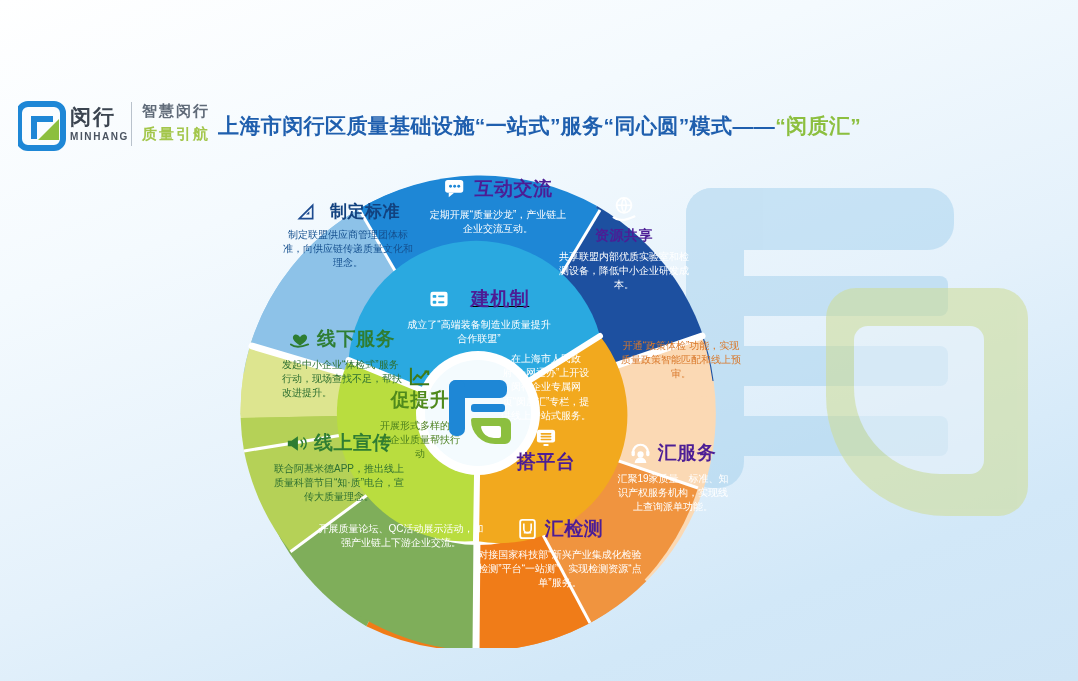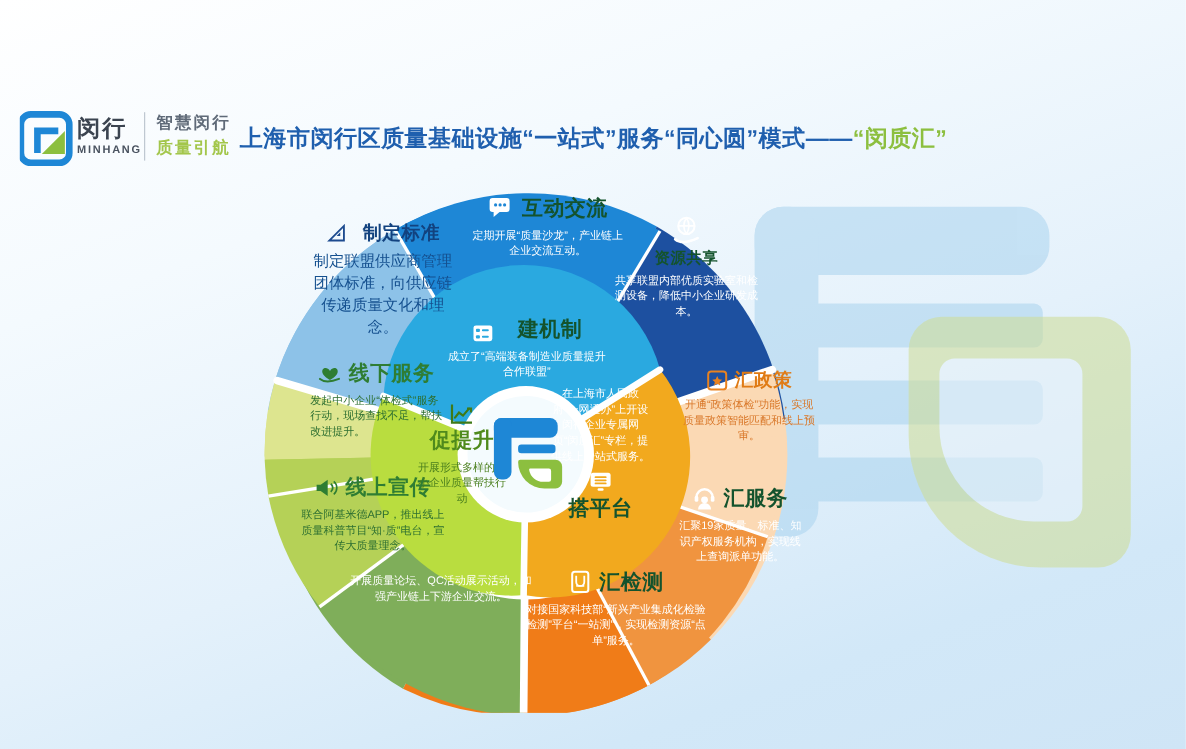--- a/index.html
+++ b/index.html
@@ -20,21 +20,21 @@
   .ttl{font-weight:bold;letter-spacing:.5px;white-space:nowrap;}
   .desc{line-height:1.42;}
   
   .logo{position:absolute;left:18px;top:100px;width:186px;height:52px;}
   .page-title{
     position:absolute;left:218px;top:112px;
     font-size:21px;font-weight:bold;color:#1f5fae;letter-spacing:.4px;
     white-space:nowrap;
   }
   .page-title .hl{color:#8cbf3f;}
-  .sector-title-w{color:#14532d;}
+  .sector-title-w{color:#4c1d95;}
   .sector-desc-w{color:#ffffff;}
   .ico{position:absolute;}
 </style>
 </head>
 <body>
 
 <div class="bg-watermark">
   <svg viewBox="0 0 360 460" width="360" height="460" aria-hidden="true">
     <g opacity="0.55">
       <rect x="6" y="8" width="268" height="62" rx="26" fill="#a9d3ee"></rect>
@@ -147,21 +147,21 @@
   <div class="lbl" style="left:40px;top:32px;width:160px;text-align:center;">
     <div style="display:flex;align-items:center;justify-content:center;gap:14px;">
       <span class="ico" style="position:static;">
         <svg width="20" height="20" viewBox="0 0 24 24">
             <path d="M4 20 L20 4 L20 20 Z" fill="none" stroke="#1d4b8f" stroke-width="2"></path>
             <path d="M12 15 L16 11 L16 15 Z" fill="#1d4b8f"></path>
           </svg>
       </span>
       <span class="ttl" style="font-size:17px;color:#12427f;">制定标准</span>
     </div>
-    <div class="desc" style="font-size:14px;color:#15508f;margin-top:5px;padding:0 14px;">制定联盟供应商管理团体标准，向供应链传递质量文化和理念。</div>
+    <div class="desc" style="font-size:10px;color:#15508f;margin-top:5px;padding:0 14px;">制定联盟供应商管理团体标准，向供应链传递质量文化和理念。</div>
   </div>
 
   <div class="lbl" style="left:178px;top:8px;width:184px;text-align:center;">
     <div style="display:flex;align-items:center;justify-content:center;gap:7px;">
       <span class="ico" style="position:static;">
         <svg width="24" height="20" viewBox="0 0 26 22">
             <rect x="1" y="1" width="20" height="14" rx="3" fill="#fff"></rect>
             <path d="M5 15 L5 20 L11 15 Z" fill="#fff"></path>
             <g fill="#1e87d6">
               <circle cx="7" cy="8" r="1.6"></circle>
@@ -185,29 +185,20 @@
           </svg>
       </span>
     </div>
     <div style="text-align:center;margin-top:2px;">
       <span class="ttl sector-title-w" style="font-size:14px;">资源共享</span>
     </div>
     <div class="desc sector-desc-w" style="font-size:10px;margin-top:5px;padding:0 14px;">共享联盟内部优质实验室和检测设备，降低中小企业研发成本。</div>
   </div>
 
   <div class="lbl" style="left:372px;top:166px;width:162px;text-align:center;">
-    <div style="display:flex;align-items:center;justify-content:center;gap:6px;">
-      <span class="ico" style="position:static;">
-        <svg width="20" height="20" viewBox="0 0 22 22">
-            <rect x="2" y="2" width="18" height="18" rx="3" fill="none" stroke="#e8821f" stroke-width="2"></rect>
-            <path d="M11 6.5 l1.5 3.2 3.4 .4 -2.5 2.3 .7 3.4 -3.1-1.7 -3.1 1.7 .7-3.4 -2.5-2.3 3.4-.4 z" fill="#e8821f"></path>
-          </svg>
-      </span>
-      <span class="ttl" style="font-size:17px;color:#e07b15;">汇政策</span>
-    </div>
     <div class="desc" style="font-size:10px;color:#d9782a;margin-top:5px;padding:0 18px;">开通“政策体检”功能，实现质量政策智能匹配和线上预审。</div>
   </div>
 
   <div class="lbl" style="left:360px;top:272px;width:170px;text-align:center;">
     <div style="display:flex;align-items:center;justify-content:center;gap:7px;">
       <span class="ico" style="position:static;">
         <svg width="21" height="22" viewBox="0 0 22 24">
             <path d="M3 11 a8 8 0 0 1 16 0" fill="none" stroke="#fff" stroke-width="2.4"></path>
             <rect x="1.2" y="9.5" width="3.6" height="6" rx="1.6" fill="#fff"></rect>
             <rect x="17.2" y="9.5" width="3.6" height="6" rx="1.6" fill="#fff"></rect>
@@ -259,21 +250,21 @@
             <path d="M12 9 C9 4 3 6 4.5 11 C6 15 12 18 12 18 C12 18 18 15 19.5 11 C21 6 15 4 12 9 z" fill="#2e7d32"></path>
             <path d="M2 17 Q8 22 21 17" fill="none" stroke="#2e7d32" stroke-width="2" stroke-linecap="round"></path>
           </svg>
       </span>
       <span class="ttl" style="font-size:19px;color:#2f7d33;">线下服务</span>
     </div>
     <div class="desc" style="font-size:10px;color:#2d6f31;margin-top:6px;padding:0 30px;">发起中小企业“体检式”服务行动，现场查找不足，帮扶改进提升。</div>
   </div>
 
   <div class="lbl" style="left:160px;top:118px;width:182px;text-align:center;">
-    <div style="display:flex;align-items:flex-end;justify-content:center;gap:22px;">
+    <div style="display:flex;align-items:center;justify-content:center;gap:22px;text-decoration:underline;">
       <span class="ico" style="position:static;">
         <svg width="20" height="18" viewBox="0 0 22 20">
             <rect x="1.5" y="2" width="19" height="16" rx="2.5" fill="#fff"></rect>
             <g fill="#2aa9e0">
               <rect x="4" y="5.5" width="4" height="3.2" rx="1"></rect>
               <rect x="10" y="6" width="7" height="2" rx="1"></rect>
               <rect x="4" y="12" width="4" height="3.2" rx="1"></rect>
               <rect x="10" y="12.6" width="7" height="2" rx="1"></rect>
             </g>
           </svg>

